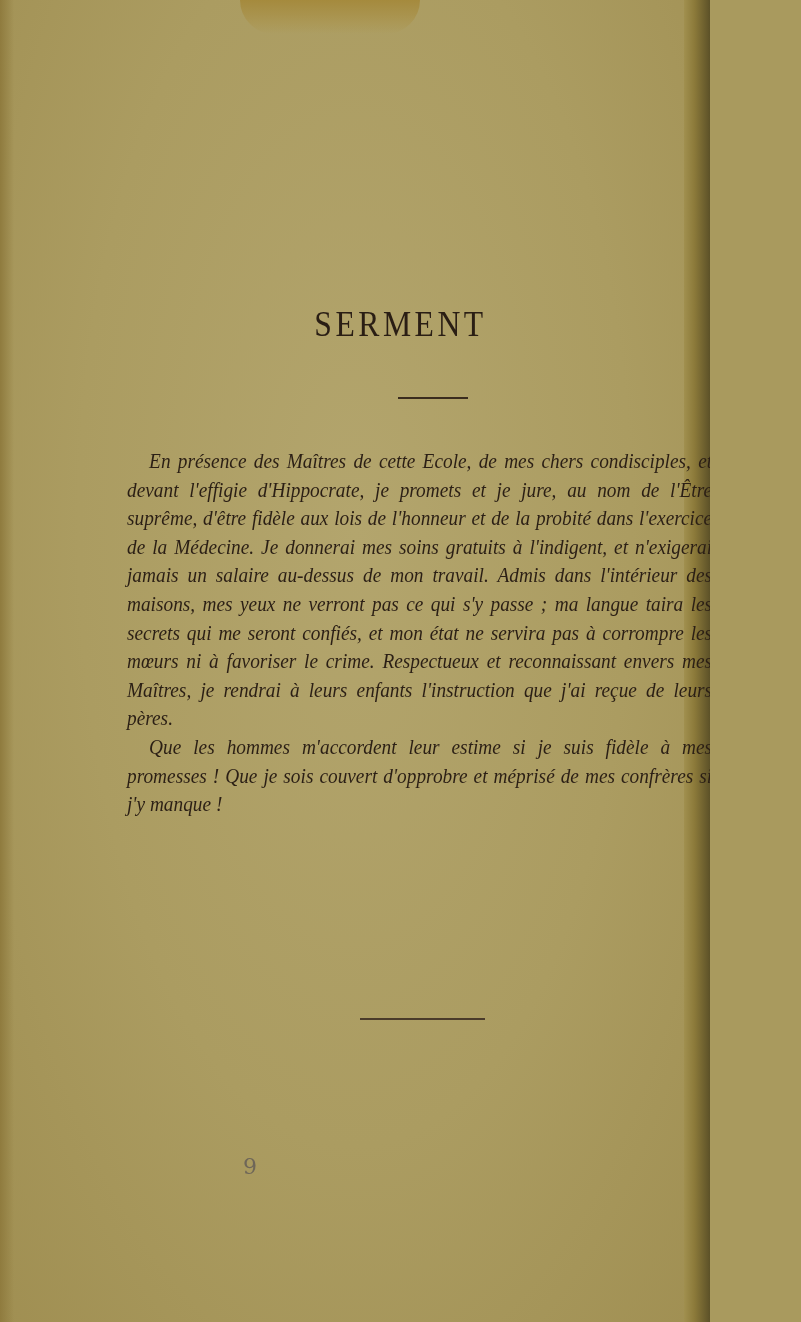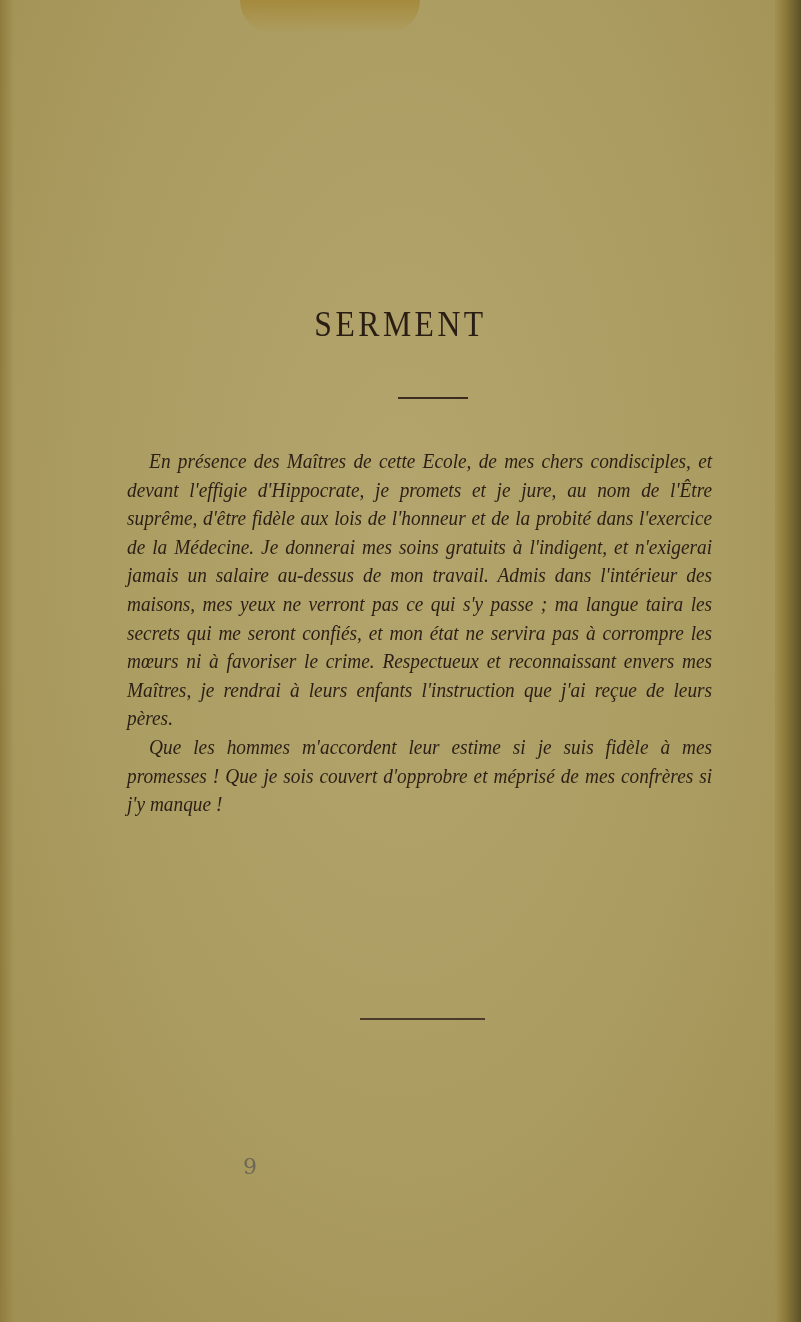--- a/index.html
+++ b/index.html
@@ -2,21 +2,21 @@
 <html><head>
 <meta charset="utf-8">
 <style>
   html, body { margin: 0; padding: 0; }
   body {
     width: 801px; height: 1322px; overflow: hidden;
     background: #a99a5e;
     font-family: "Liberation Serif", serif;
   }
   .page {
-    position: relative; width: 801px; height: 1322px;
+    position: relative; width: 710px; height: 1322px;
     background:
       radial-gradient(ellipse at 50% 40%, #b3a56d 0%, #ab9c61 55%, #a08f52 100%);
     overflow: hidden;
   }
   .stain-top {
     position: absolute; left: 240px; top: 0; width: 180px; height: 34px;
     background: linear-gradient(180deg, #a58a3d 0%, rgba(170,145,70,0.4) 70%, rgba(0,0,0,0) 100%);
     border-radius: 0 0 40px 40px;
   }
   .edge-left {

